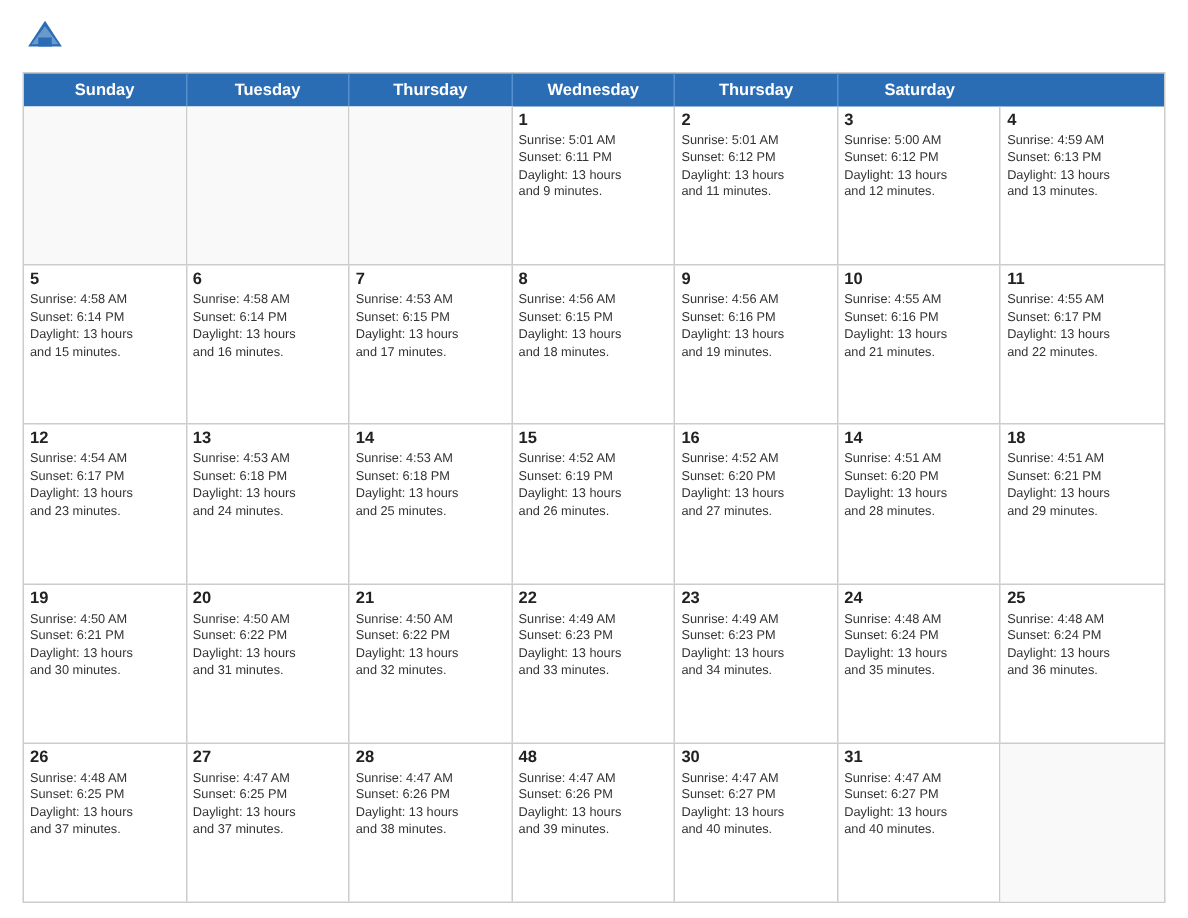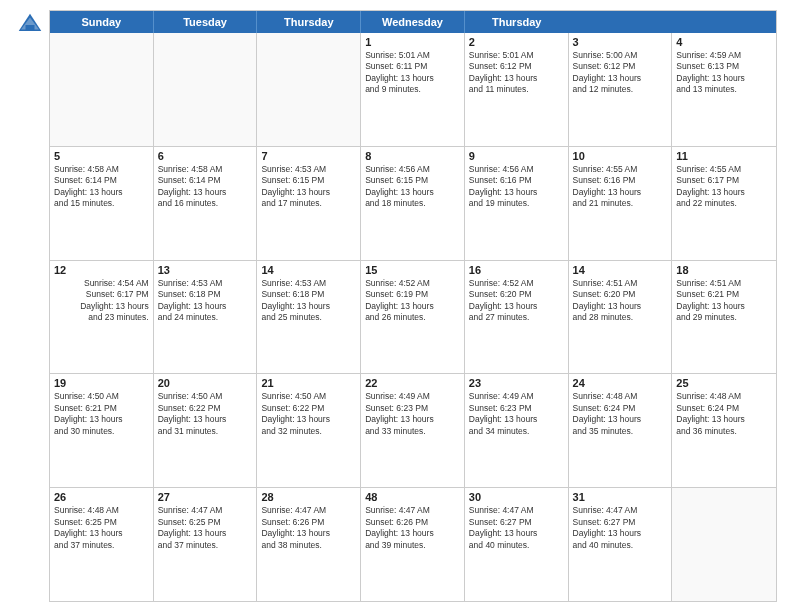--- a/index.html
+++ b/index.html
@@ -8,21 +8,21 @@
       background: #fff;
       width: 792px;
       height: 612px;
       overflow: hidden;
     }
     .page {
       width: 792px;
       height: 612px;
       padding: 10px 15px;
       display: flex;
-      flex-direction: row;
+      flex-direction: column;
     }
     .header {
       display: flex;
       justify-content: space-between;
       align-items: flex-start;
       margin-bottom: 8px;
     }
     .logo {
       display: flex;
       align-items: center;
@@ -131,20 +131,21 @@
     </div>
   </div>
 
   <div class="calendar">
     <div class="cal-header">
     <div class="cal-header-cell">Sunday</div>
         <div class="cal-header-cell">Tuesday</div>
         <div class="cal-header-cell">Thursday</div>
         <div class="cal-header-cell">Wednesday</div>
         <div class="cal-header-cell">Thursday</div>
+        <div class="cal-header-cell">Saturday</div>
       </div>
     <div class="cal-body">
     <div class="cal-row">
           <div class="cal-cell empty"></div>
           <div class="cal-cell empty"></div>
           <div class="cal-cell empty"></div>
           <div class="cal-cell">
             <div class="day-num">1</div>
             <div class="day-info" style="white-space: pre-line;">Sunrise: 5:01 AM
 Sunset: 6:11 PM
@@ -220,21 +221,21 @@
             <div class="day-num">11</div>
             <div class="day-info" style="white-space: pre-line;">Sunrise: 4:55 AM
 Sunset: 6:17 PM
 Daylight: 13 hours
 and 22 minutes.</div>
           </div>
         </div>
         <div class="cal-row">
           <div class="cal-cell">
             <div class="day-num">12</div>
-            <div class="day-info" style="white-space: pre-line; text-align: right;">Sunrise: 4:54 AM
+            <div class="day-info" style="white-space: pre-line;">Sunrise: 4:54 AM
 Sunset: 6:17 PM
 Daylight: 13 hours
 and 23 minutes.</div>
           </div>
           <div class="cal-cell">
             <div class="day-num">13</div>
             <div class="day-info" style="white-space: pre-line;">Sunrise: 4:53 AM
 Sunset: 6:18 PM
 Daylight: 13 hours
 and 24 minutes.</div>

